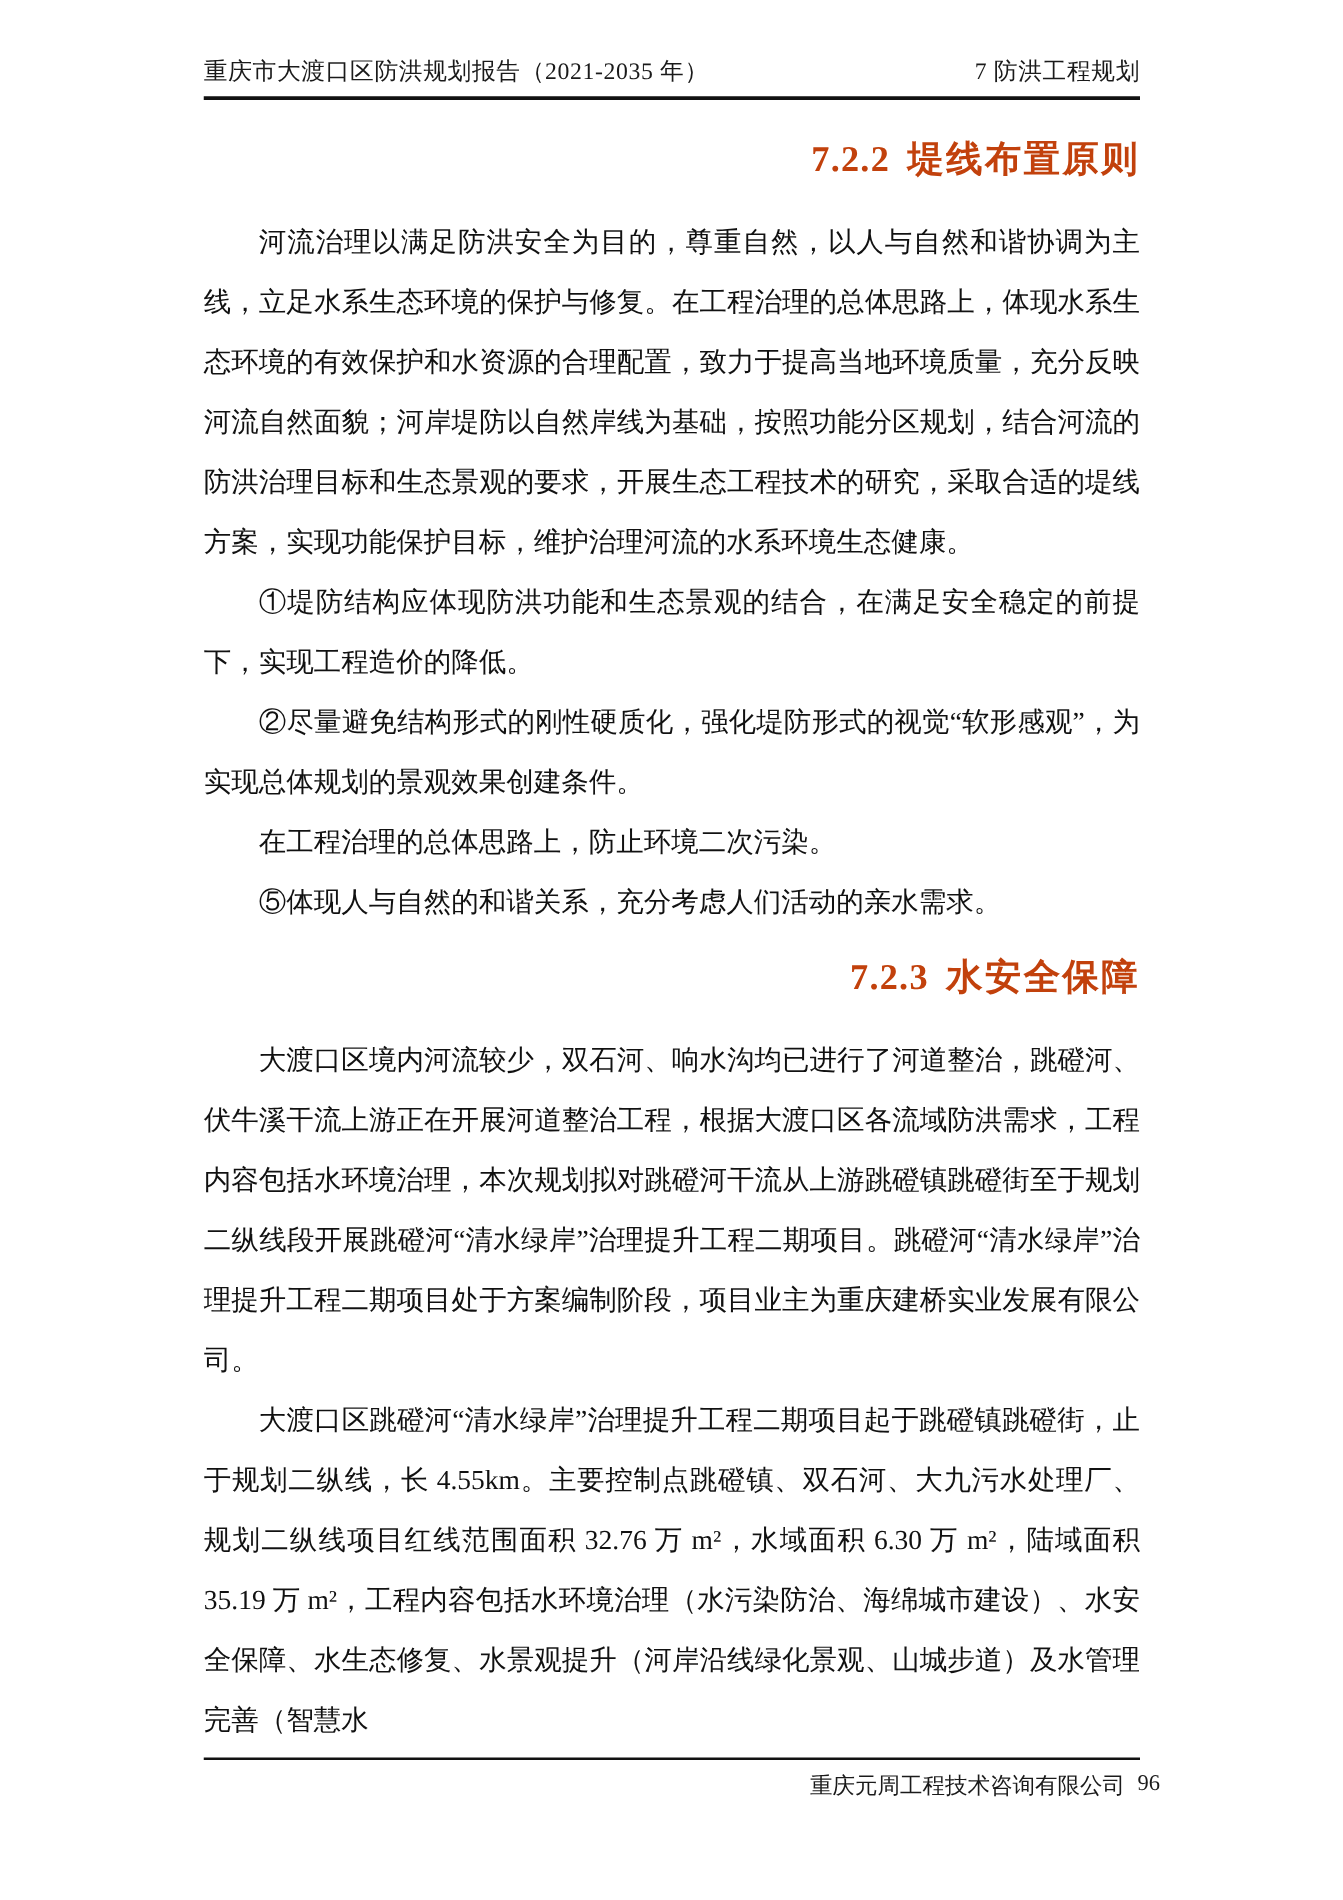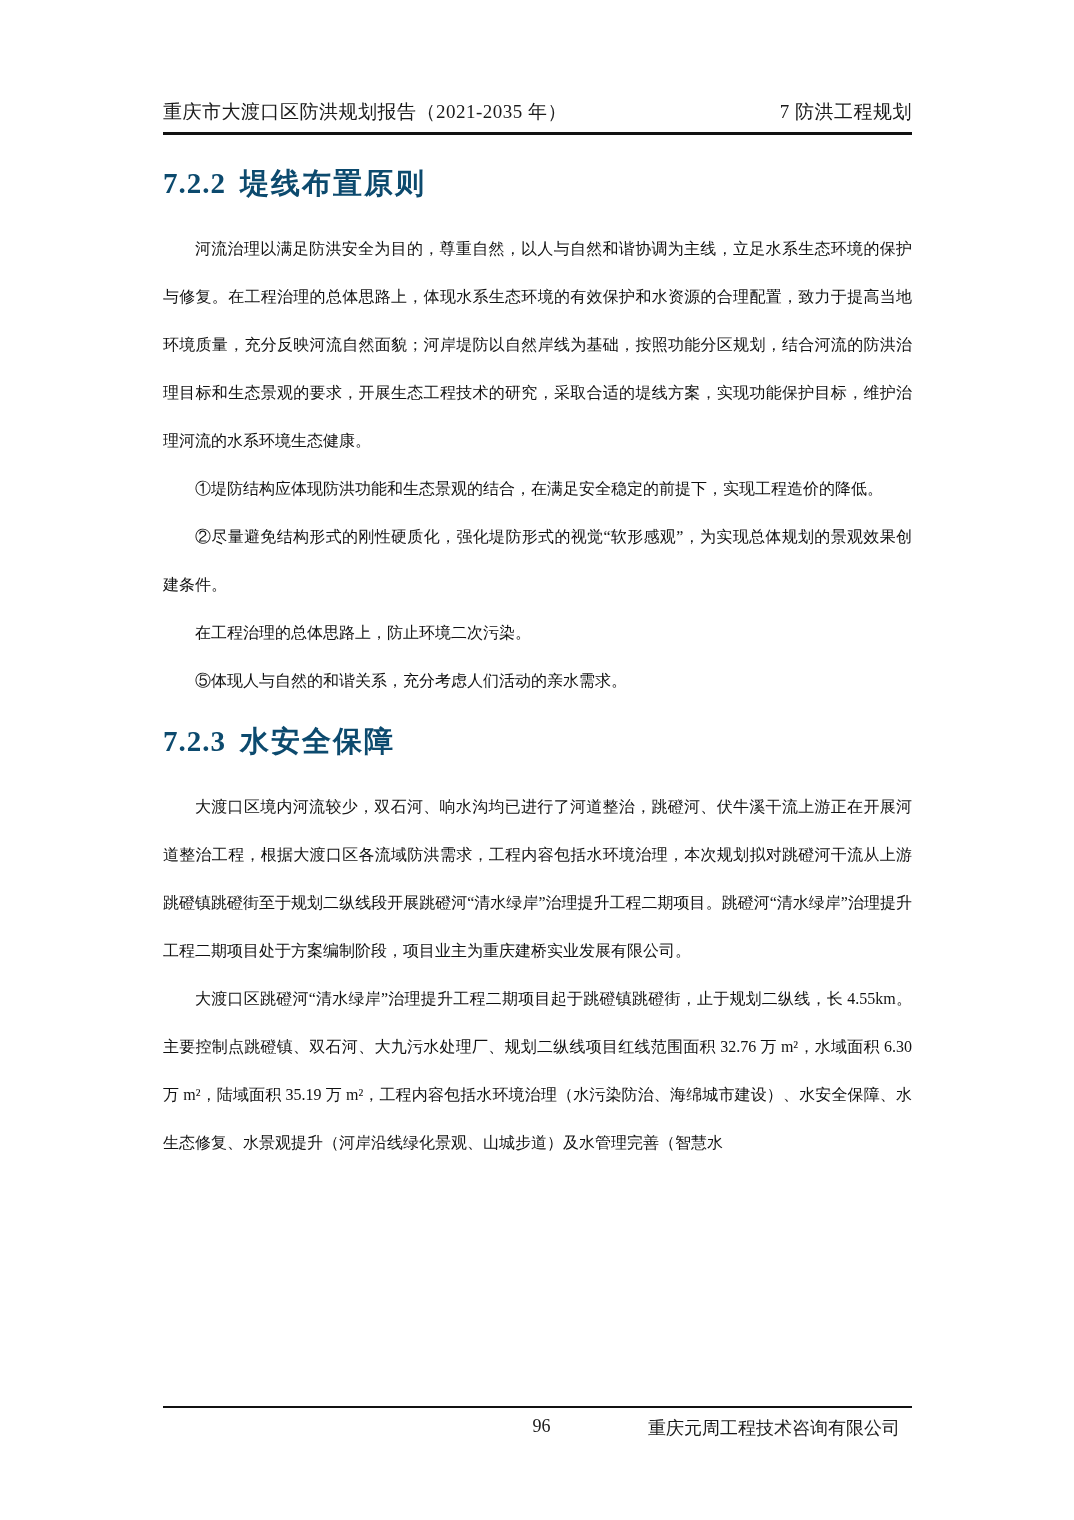--- a/index.html
+++ b/index.html
@@ -23,47 +23,48 @@
   .content {
     position: absolute;
     left: 163px;
     top: 0;
     width: 749px;
   }
   .header {
     display: flex;
     justify-content: space-between;
     align-items: flex-end;
-    padding-top: 99px;
+    padding-top: 44px;
     padding-bottom: 7px;
     border-bottom: 3px solid #111111;
     font-size: 19px;
     letter-spacing: 0.5px;
   }
   .header .h-left { white-space: nowrap; }
   .header .h-right { white-space: nowrap; }
   h1.section-heading {
     margin: 28px 0 0 0;
     font-size: 29px;
     font-weight: bold;
     line-height: 40px;
-    color: #0c4a6e;
+    color: #c2410c;
+    text-align: right;
   }
   h1.section-heading .sec-num {
     font-family: "Liberation Serif", "DejaVu Serif", serif;
     letter-spacing: 1px;
     margin-right: 14px;
   }
   h1.section-heading .sec-ttl {
     font-family: "Liberation Sans", "DejaVu Sans", sans-serif;
     letter-spacing: 2px;
   }
   .body-text p {
     margin: 0;
-    font-size: 16px;
+    font-size: 22px;
     line-height: 48px;
     text-align: justify;
     text-justify: inter-ideograph;
     text-indent: 2em;
     color: #111111;
   }
   .body-text p.first {
     margin-top: 22px;
   }
   h1.heading-2 {
@@ -73,23 +74,23 @@
     position: absolute;
     left: 163px;
     top: 1406px;
     width: 749px;
     border-top: 2px solid #111111;
     padding-top: 6px;
     font-size: 18px;
   }
   .footer .page-num {
     position: absolute;
-    left: 4px;
+    left: 16px;
     width: 100%;
-    text-align: center;
+    text-align: right;
     top: 8px;
   }
   .footer .company {
     position: absolute;
     right: 12px;
     top: 8px;
     white-space: nowrap;
   }
 </style>
 </head>

